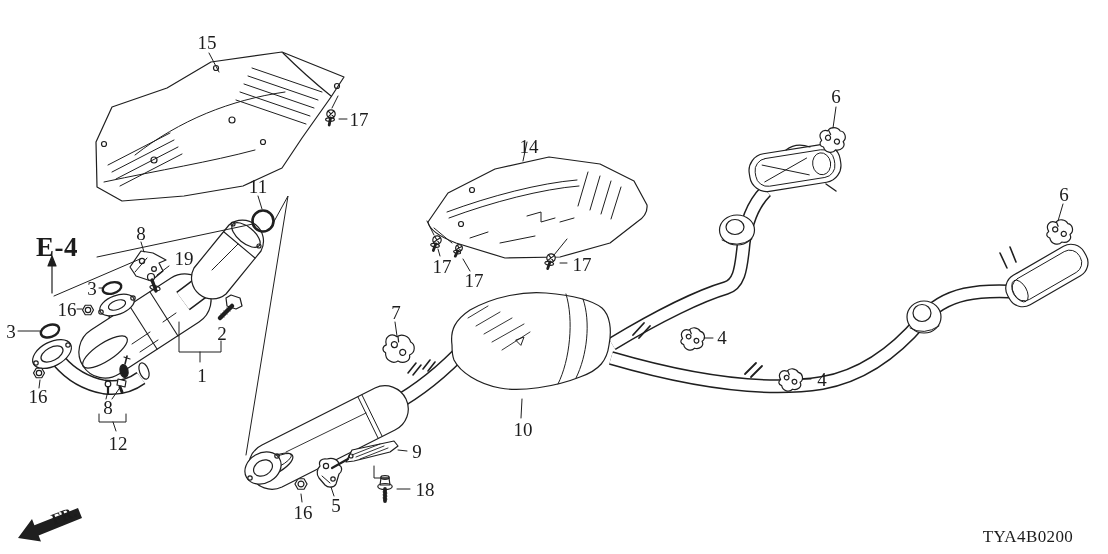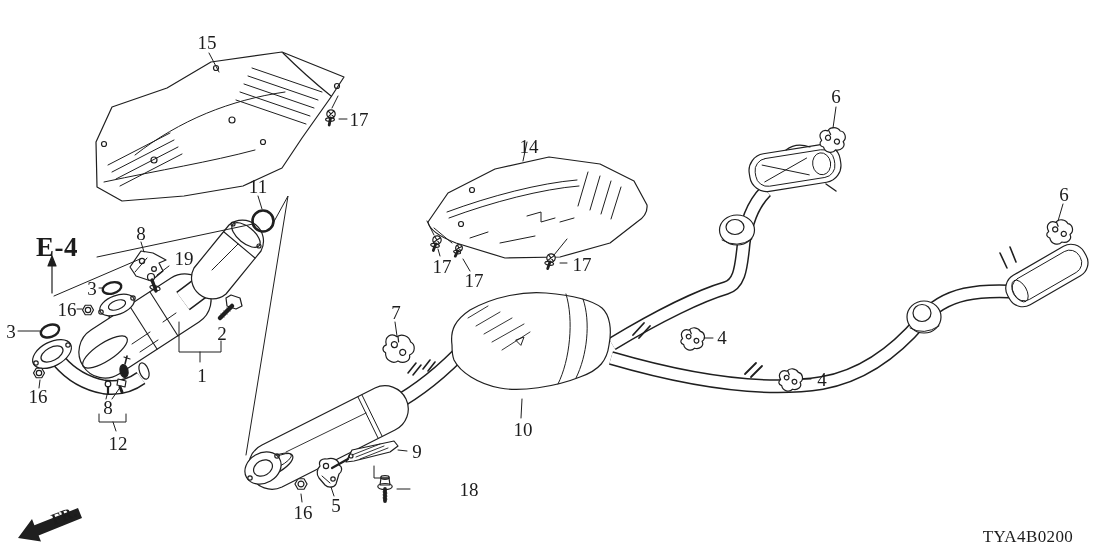--- a/index.html
+++ b/index.html
@@ -303,20 +303,20 @@
       <span class="co" style="left: 442px; top: 266px;">17</span>
       <span class="co" style="left: 474px; top: 280px;">17</span>
       <span class="co" style="left: 582px; top: 264px;">17</span>
       <span class="co" style="left: 396px; top: 312px;">7</span>
       <span class="co" style="left: 722px; top: 337px;">4</span>
       <span class="co" style="left: 822px; top: 379px;">4</span>
       <span class="co" style="left: 523px; top: 429px;">10</span>
       <span class="co" style="left: 417px; top: 451px;">9</span>
       <span class="co" style="left: 303px; top: 512px;">16</span>
       <span class="co" style="left: 336px; top: 505px;">5</span>
-      <span class="co" style="left: 425px; top: 489px; margin-left: 44px;">18</span>
+      <span class="co" style="left: 425px; top: 489px;">18</span>
     </div>
 
 <div class="ref" style="left:57px;top:247px">E-4</div>
 <div class="fr" style="left:64px;top:516px">FR.</div>
 <div class="code" style="left:1028px;top:537px">TYA4B0200</div>
 
 </div>
 
 </body></html>

